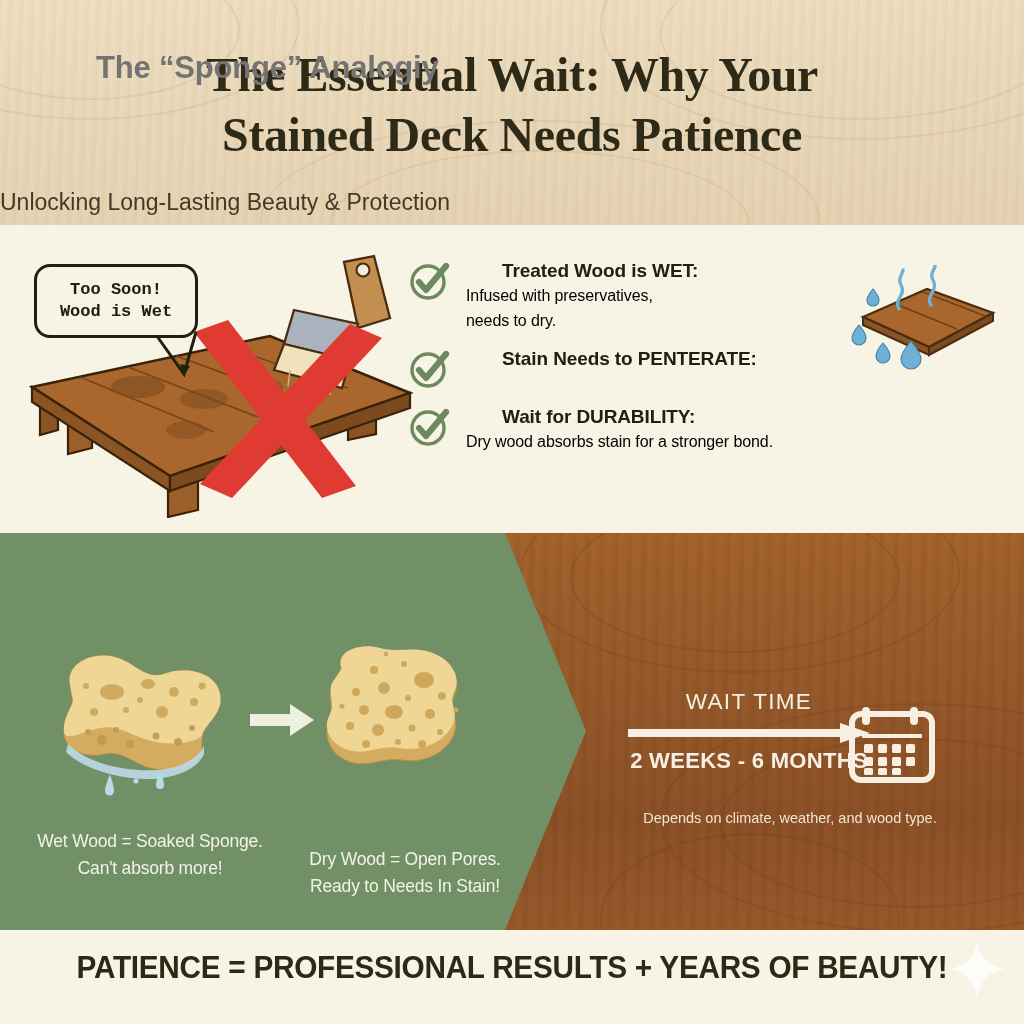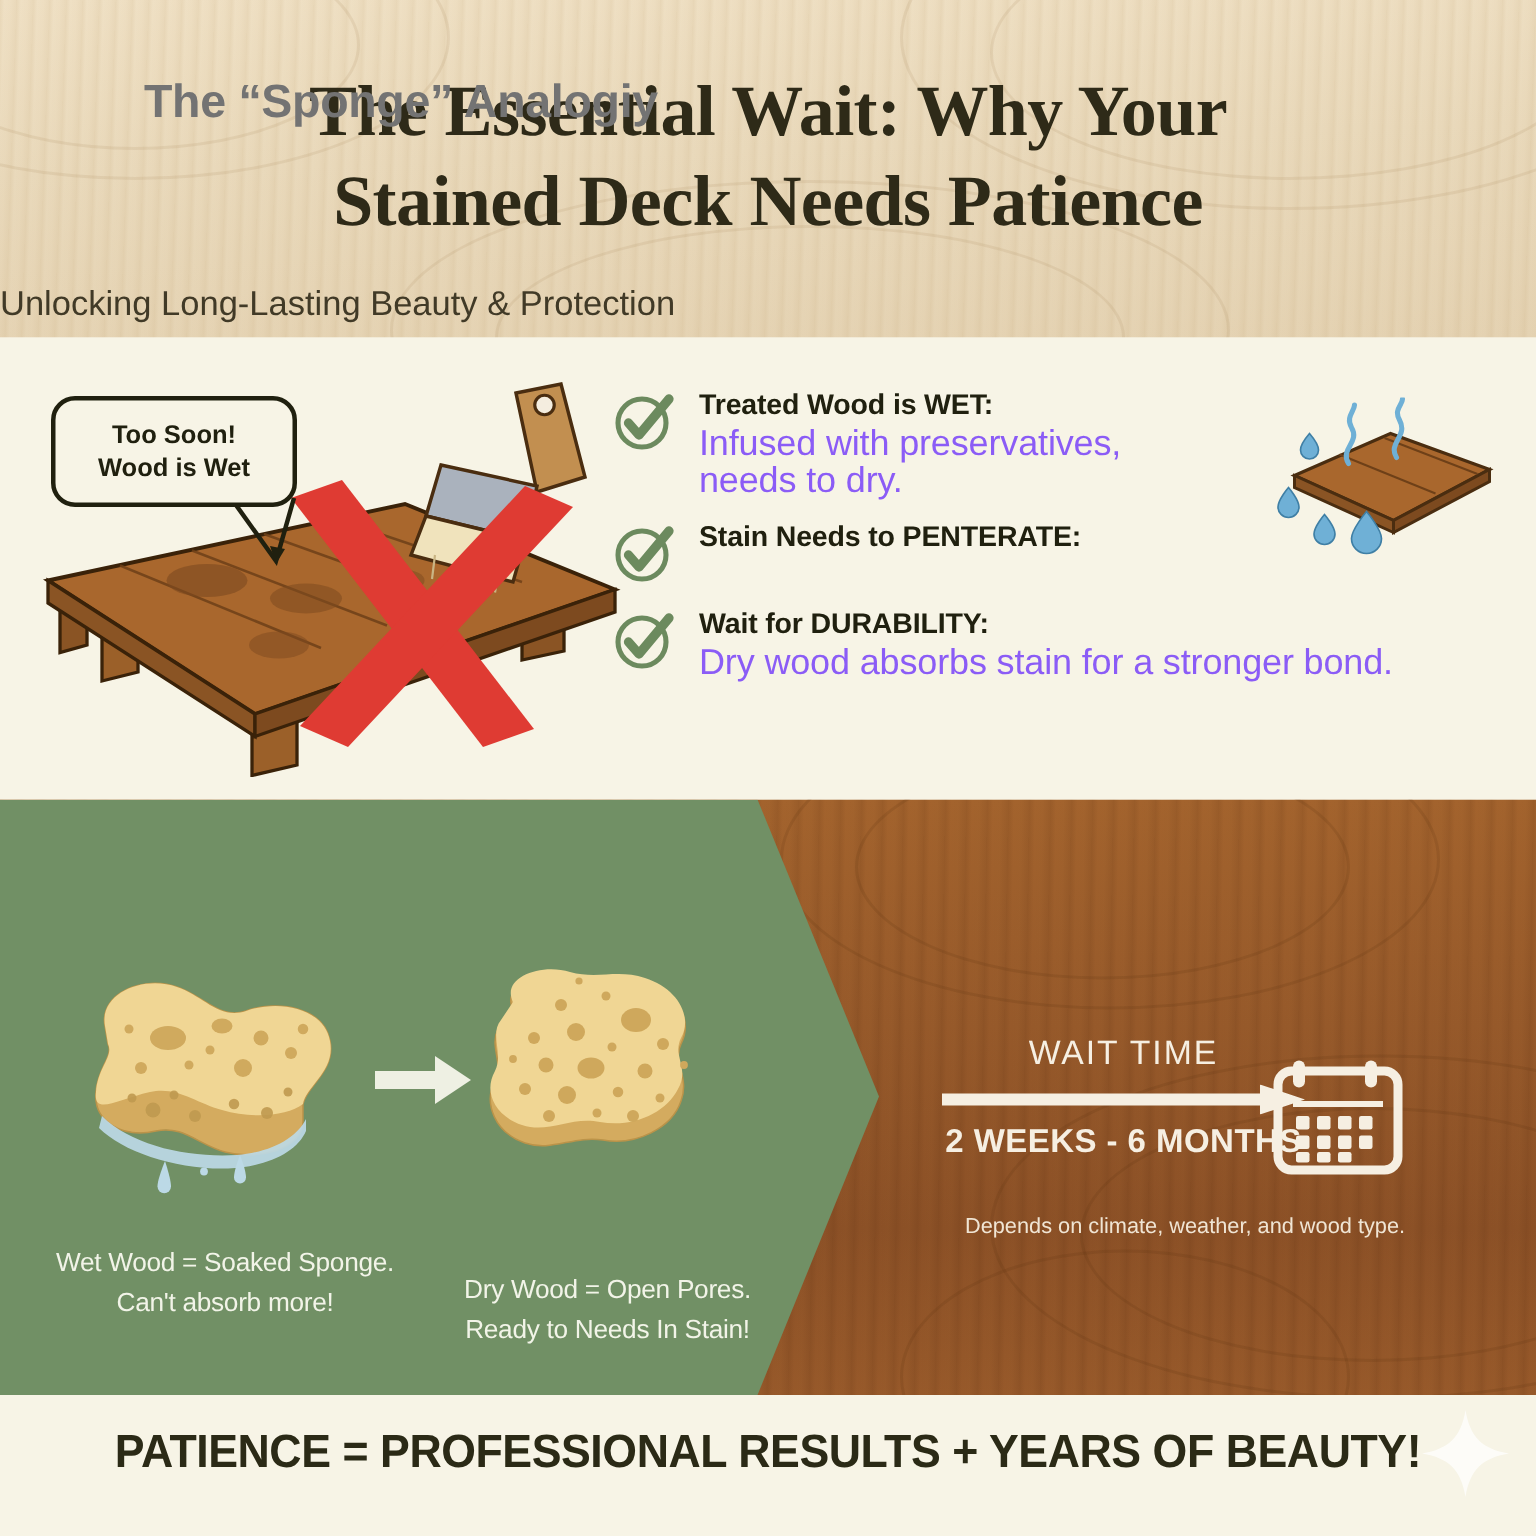--- a/index.html
+++ b/index.html
@@ -63,38 +63,38 @@
     width:164px; height:74px;
     background:#f7f4e6;
     border:3px solid #20200f;
     border-radius:16px;
     z-index:8;
     display:flex; flex-direction:column;
     align-items:center; justify-content:center;
   }
   .bubble-line {
     font-size:17px; font-weight:bold; color:#20200f;
-    line-height:22px; white-space:nowrap;
+    line-height:22px; white-space:nowrap;font-family:Liberation Mono, monospace;
   }
   .bubble-tail { position:absolute; left:150px; top:330px; z-index:7; }
 
   
   .deck-wrap { position:absolute; left:18px; top:248px; width:400px; height:270px; z-index:5; }
 
   
   .checklist { position:absolute; left:408px; top:258px; width:560px; z-index:6; }
   .check-row { position:relative; display:flex; align-items:flex-start; margin-bottom:13px; }
   .check-icon { width:44px; height:44px; flex:0 0 44px; margin-right:14px; margin-top:1px; }
   .check-text { padding-top:1px; }
   .check-head {
     font-size:19px; font-weight:bold; color:#20200f;
-    line-height:24px; letter-spacing:-0.1px;
+    line-height:24px; letter-spacing:-0.1px;margin-left:36px;
   }
   .check-body {
-    font-size:24px; color:#8b5cf6; line-height:25px; letter-spacing:-0.1px;
+    font-size:16px; color:#000000; line-height:25px; letter-spacing:-0.1px;
   }
   .wetplank { position:absolute; left:845px; top:265px; width:160px; height:105px; z-index:5; }
 
   
   .midsection {
     position:absolute; left:0; top:533px; width:1024px; height:397px;
     overflow:hidden;
   }
   .brownpanel {
     position:absolute; left:0; top:0; width:1024px; height:397px;

